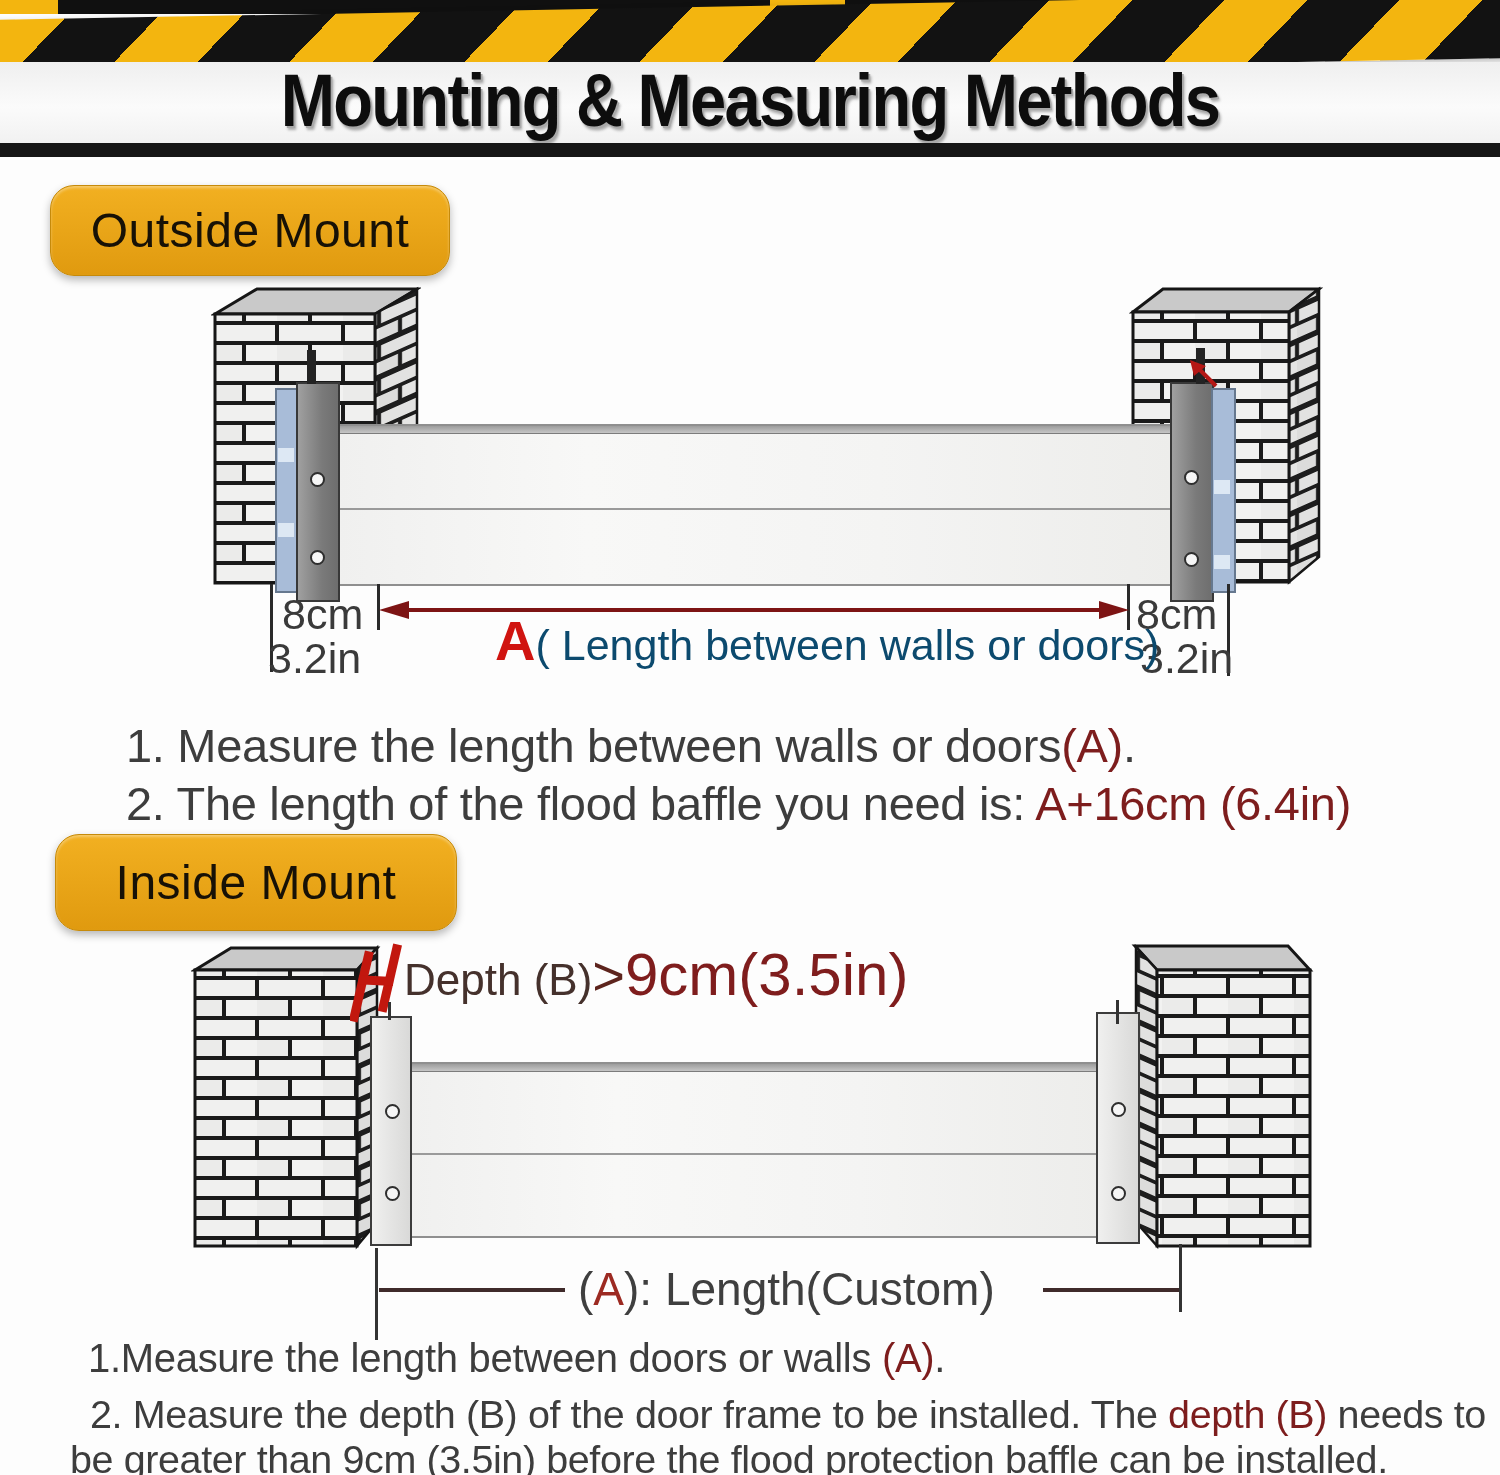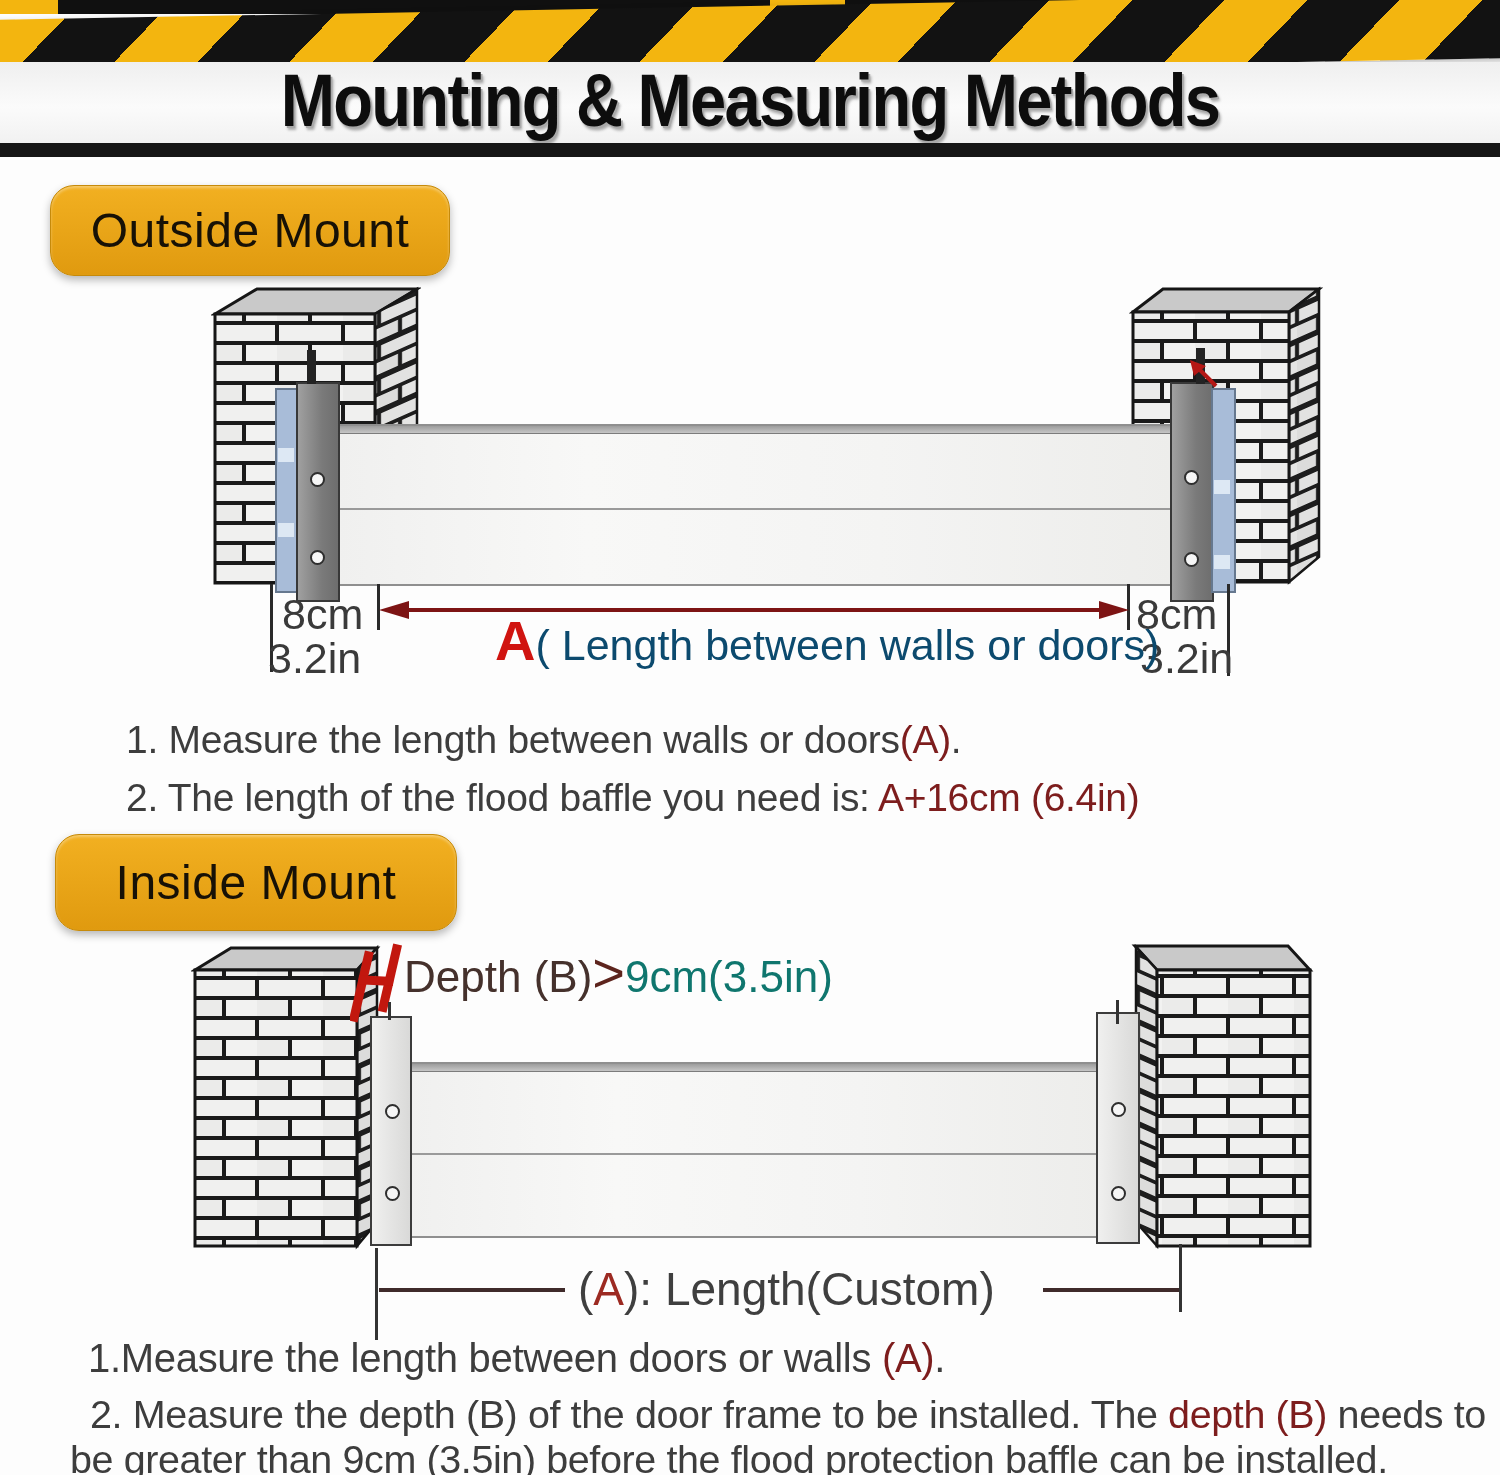--- a/index.html
+++ b/index.html
@@ -51,25 +51,25 @@
   
   .tick{background:#2a2a2a;}
   .dimline{background:#3f2a2a;}
   .dim-text{font-size:43px;color:#3a3a3a;white-space:nowrap;}
   .a-label{display:flex;align-items:baseline;white-space:nowrap;}
   .a-label .big-a{font-size:56px;font-weight:700;color:#d01410;}
   .a-label .rest{font-size:43px;color:#0c4a6e;}
   .depth-label{display:flex;align-items:baseline;white-space:nowrap;}
   .depth-label .pre{font-size:44px;color:#45312c;}
   .depth-label .gt{font-size:56px;color:#5d241d;}
-  .depth-label .val{font-size:44px;color:#0f766e;}
+  .depth-label .val{font-size:60px;color:#7f1d1d;}
   .len-label{display:flex;align-items:baseline;font-size:46px;color:#3f3f3f;white-space:nowrap;}
   .len-label .a{color:#9c2a22;}
 
-  .step{font-size:39px;color:#3d3d3d;letter-spacing:-.3px;white-space:nowrap;}
+  .step{font-size:47px;color:#3d3d3d;letter-spacing:-.3px;white-space:nowrap;}
   .step .em, .em{color:#7d1d1d;}
   .step2-wrap{font-size:39.5px;color:#3d3d3d;letter-spacing:-.4px;line-height:45px;
     white-space:normal;text-indent:20px;}
 </style>
 </head>
 <body>
 
 <div class="page">
 
   <svg width="0" height="0" style="position:absolute" aria-hidden="true">

